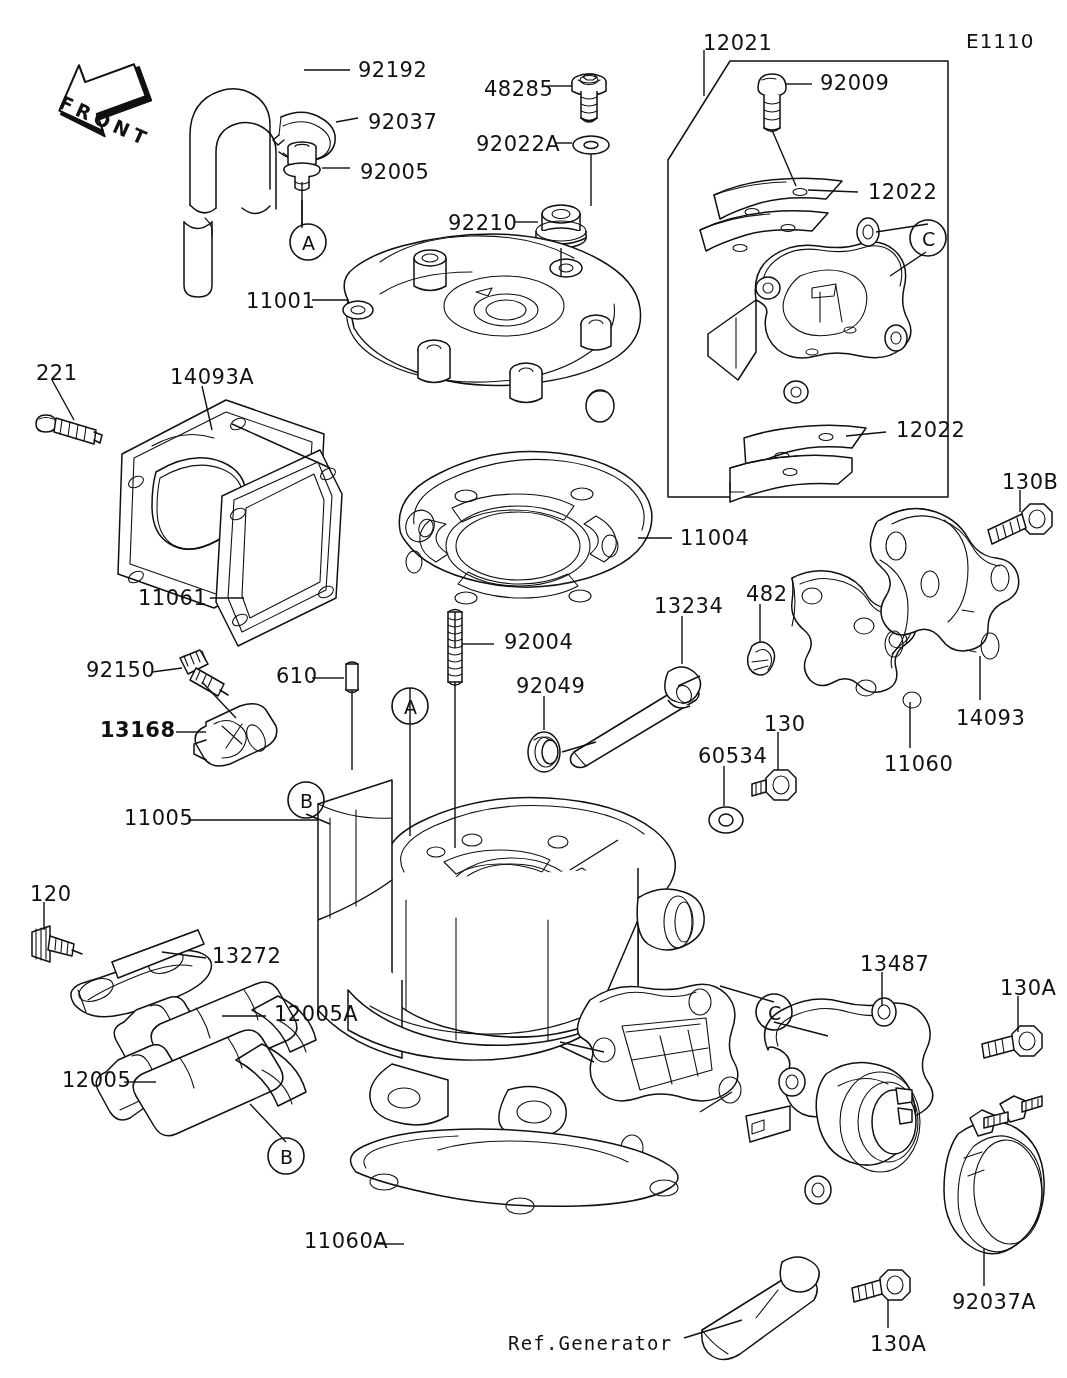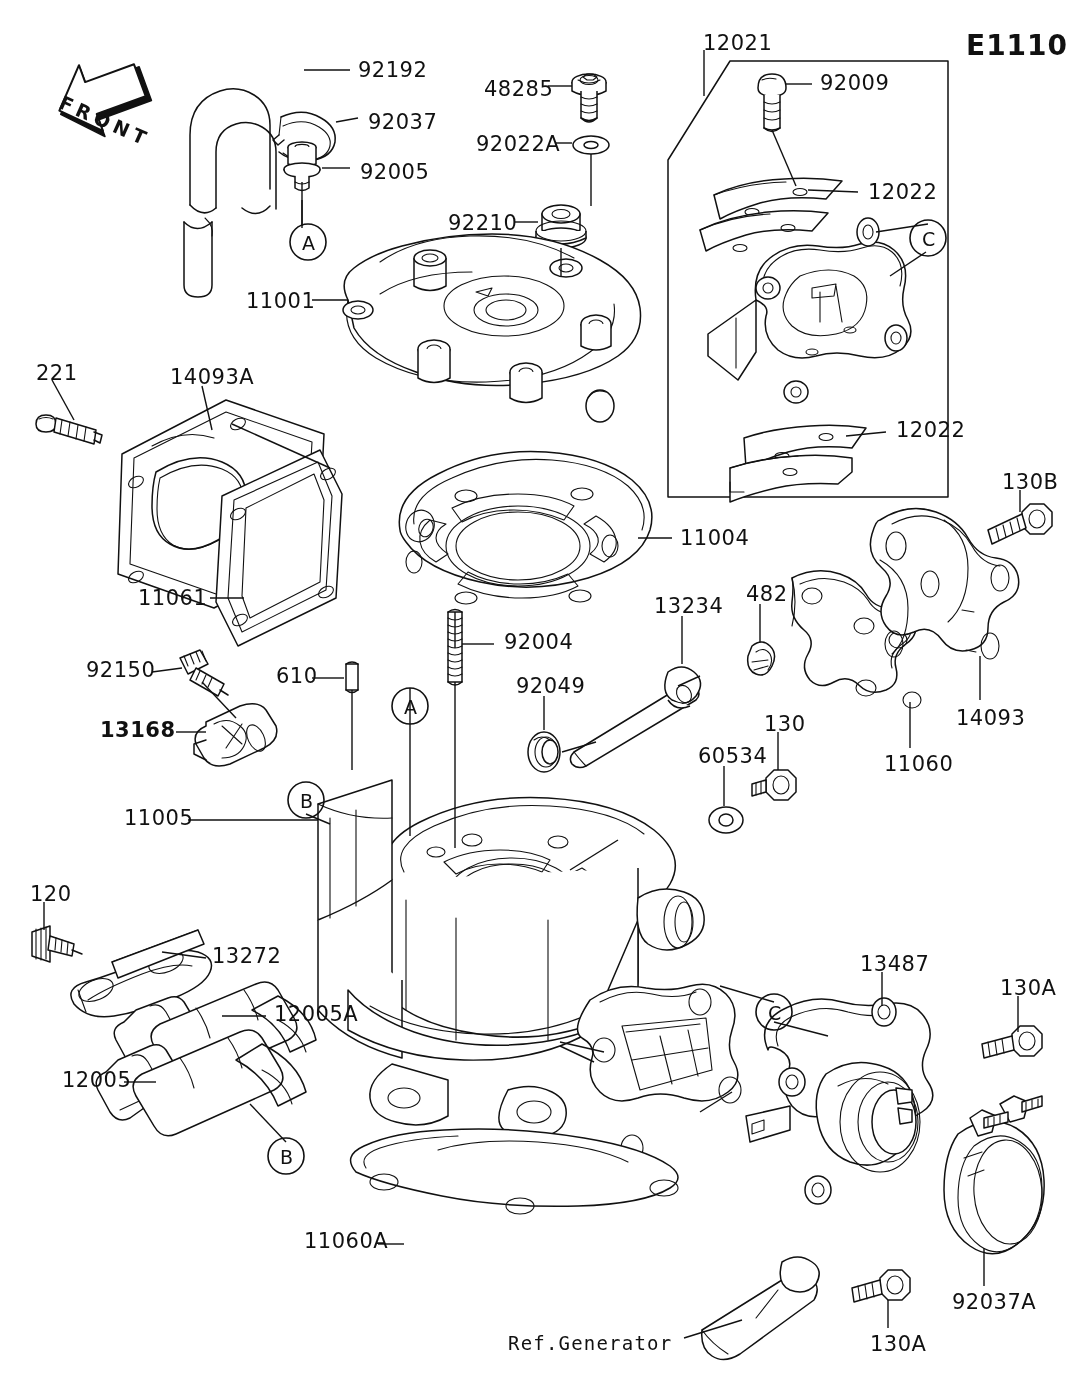--- a/index.html
+++ b/index.html
@@ -4,21 +4,21 @@
 <title>Kawasaki Parts Diagram E1110</title>
 <style>
   html,body{margin:0;padding:0;background:#ffffff;}
   body{width:1067px;height:1378px;position:relative;overflow:hidden;
        font-family:"DejaVu Sans","Liberation Sans",sans-serif;color:#111;}
   #sheet{position:absolute;left:0;top:0;width:1067px;height:1378px;}
   svg.layer{position:absolute;left:0;top:0;width:1067px;height:1378px;}
   .lbl{position:absolute;font-family:"DejaVu Sans","Liberation Sans",sans-serif;
        font-size:21px;color:#111;white-space:nowrap;letter-spacing:.5px;line-height:1;}
   .lbl.mono{font-family:"DejaVu Sans Mono","Liberation Mono",monospace;font-size:19px;letter-spacing:1.2px;}
-  .refcode{position:absolute;font-size:28px;letter-spacing:1px;font-weight:bold;}
+  .refcode{position:absolute;font-size:20px;letter-spacing:1px;}
   
   #front-arrow{position:absolute;left:48px;top:55px;width:110px;height:105px;}
   #front-arrow .txt{position:absolute;left:17px;top:36px;width:96px;
       font-family:"DejaVu Sans","Liberation Sans",sans-serif;font-weight:700;
       font-size:19px;letter-spacing:5px;color:#111;
       transform:rotate(24deg);transform-origin:0 0;}
   .cir{fill:none;stroke:#111;stroke-width:1.6;}
   .cirtxt{position:absolute;font-size:19px;color:#111;}
 </style>
 </head>

